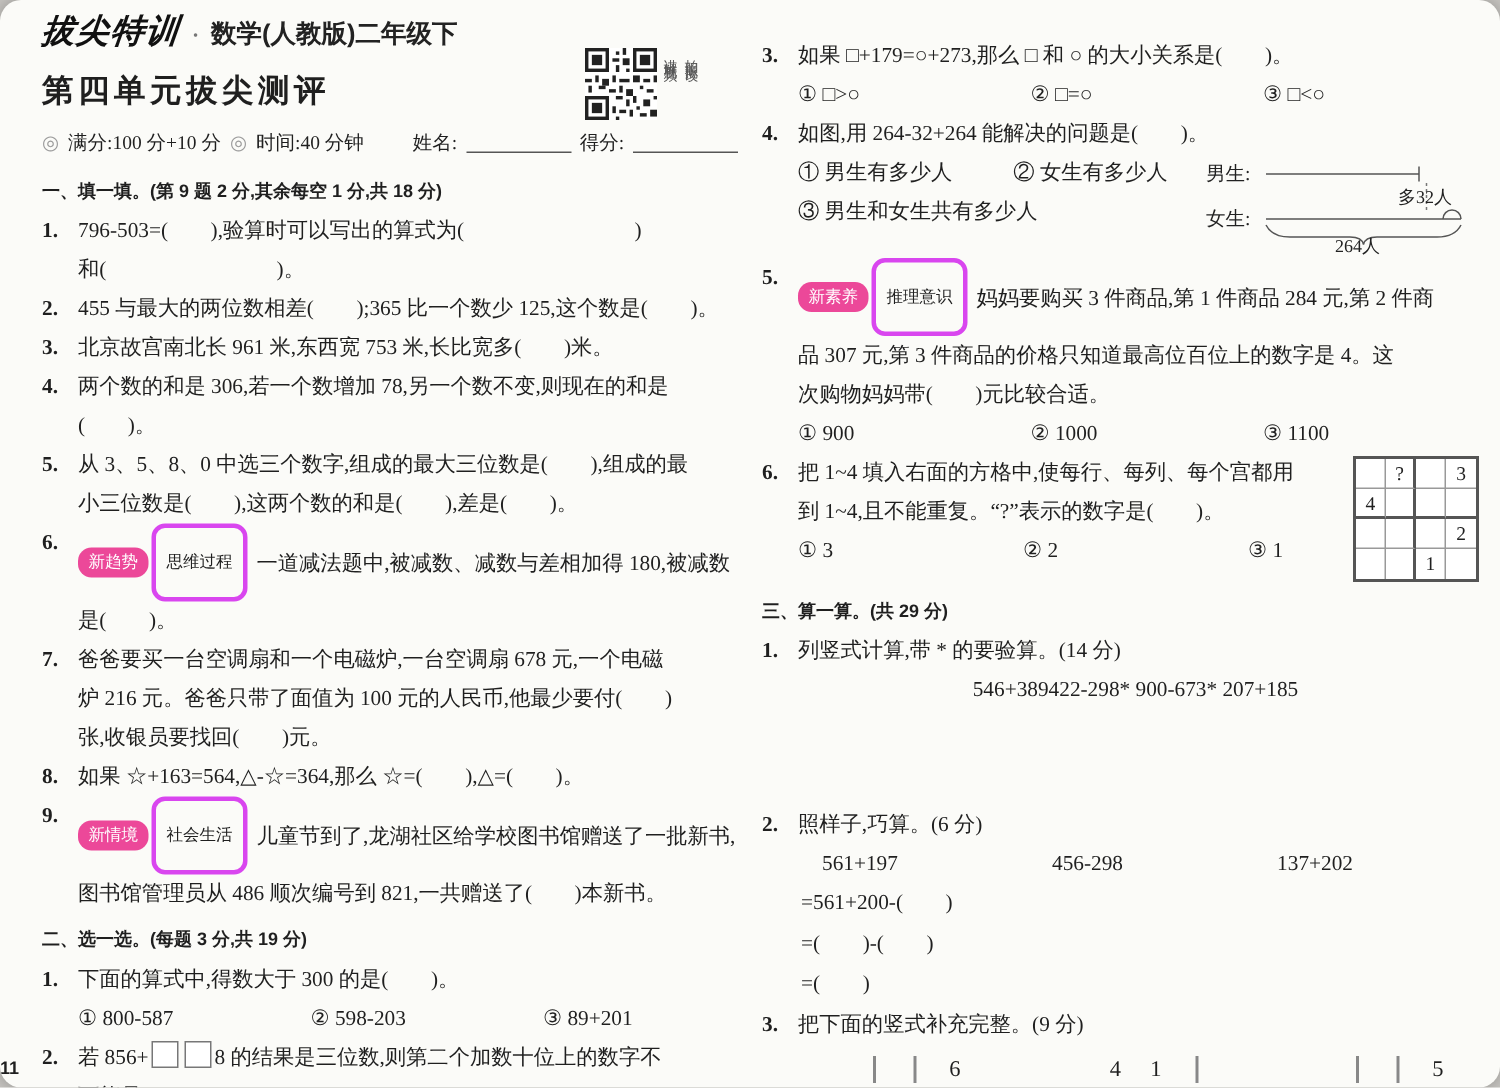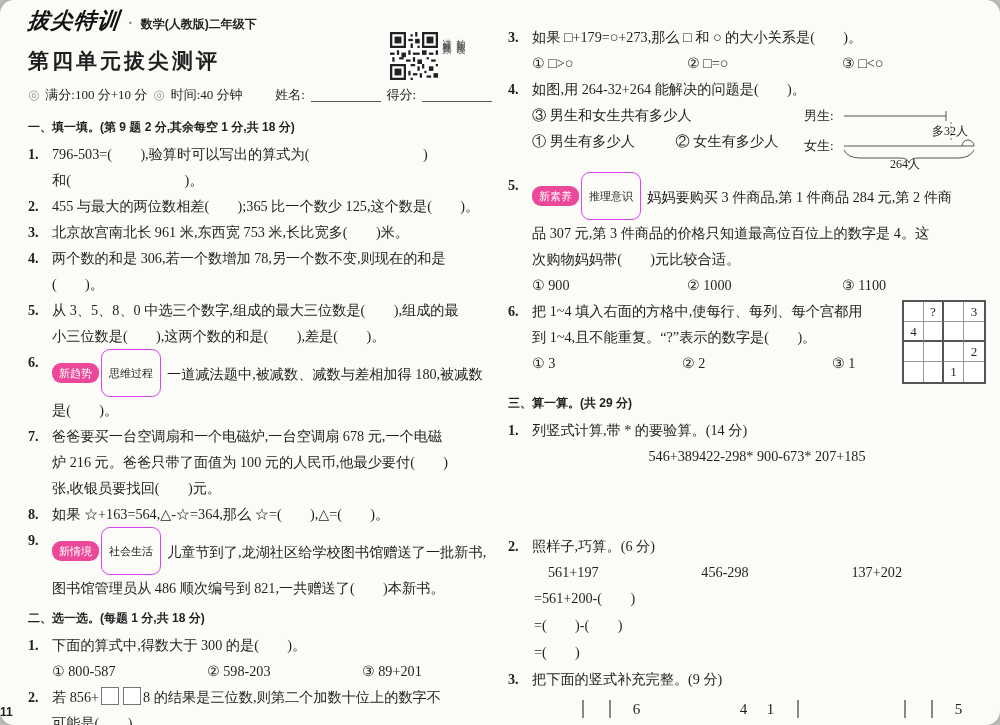--- a/index.html
+++ b/index.html
@@ -10,21 +10,21 @@
   .col{position:absolute;font-size:14.2px;line-height:26px}
   .col.left{left:28px;top:8px;width:464px}
   .col.right{left:508px;top:24px;width:478px}
 
   
   .hdr{position:relative;margin-bottom:6px}
   .brandrow{display:flex;align-items:baseline;gap:8px;height:32px}
   .brand{font-family:"Liberation Sans","DejaVu Sans",sans-serif;font-weight:bold;
          font-style:italic;font-size:22px;letter-spacing:1px;color:#111;transform:skewX(-6deg)}
   .dot{color:#777;font-weight:bold}
-  .subject{font-family:"Liberation Sans","DejaVu Sans",sans-serif;font-weight:bold;font-size:12px;color:#222}
+  .subject{font-family:"Liberation Sans","DejaVu Sans",sans-serif;font-weight:bold;font-size:17px;color:#222}
   .title{font-family:"Liberation Sans","DejaVu Sans",sans-serif;font-weight:bold;font-size:21px;
          letter-spacing:3px;text-align:left;margin:8px 40px 6px 0}
   .qr{position:absolute;top:24px;right:26px;display:flex;gap:3px;align-items:flex-start}
   .vtxt{writing-mode:vertical-rl;text-orientation:upright;font-size:9px;line-height:11px;
         color:#555;font-family:"Liberation Sans","DejaVu Sans",sans-serif;letter-spacing:2px;height:48px}
   .meta{display:flex;align-items:center;gap:6px;font-size:13px;margin-top:8px;white-space:nowrap}
   .micon{color:#9a9a9a;font-size:13px}
   .blank{display:inline-block;width:88px;border-bottom:1px solid #555;height:13px}
   .mgap{width:26px}
 
@@ -35,21 +35,21 @@
   .qn{width:24px;flex:none;font-weight:bold}
   .qb{flex:1;min-width:0}
   .qt{white-space:pre-wrap}
   .opts{display:flex}
   .opt{width:155px;flex:none}
   .opt:last-child{width:auto}
 
   .badge-dark{display:inline-block;background:#ec4899;color:#fff;border-radius:9px;
       font-family:"Liberation Sans","DejaVu Sans",sans-serif;font-size:11px;line-height:16px;
       padding:2px 7px;margin-right:2px;vertical-align:2px}
-  .badge-light{display:inline-block;border:1px solid #d946ef;border-radius:9px;
+  .badge-light{display:inline-block;border:3px solid #d946ef;border-radius:9px;
       font-family:"Liberation Sans","DejaVu Sans",sans-serif;font-size:11px;line-height:14px;
       padding:16px 7px;margin-right:6px;vertical-align:2px}
   .inline-box{display:inline-block;width:16px;height:16px;border:1px solid #777;
       margin:0 2px;vertical-align:-3px;background:#fff}
 
   
   .fig{float:right;margin:2px 0 2px 8px}
   .sgrid{display:grid;grid-template-columns:repeat(4,20px);grid-auto-rows:20px;
          border:2px solid #555;background:#fff}
   .sgrid .c{border-right:1px solid #999;border-bottom:1px solid #999;text-align:center;
@@ -194,21 +194,21 @@
       <div class="qb"><span class="qt">如果 ☆+163=564,△-☆=364,那么 ☆=(　　),△=(　　)。</span></div>
     </div>
     <div class="q">
       <span class="qn">9.</span>
       <div class="qb">
         <span class="badge-dark">新情境</span><span class="badge-light">社会生活</span><span class="qt">儿童节到了,龙湖社区给学校图书馆赠送了一批新书,
 图书馆管理员从 486 顺次编号到 821,一共赠送了(　　)本新书。</span>
       </div>
     </div>
 
-    <div class="sec">二、选一选。(每题 1 分,共 18 分)</div>
+    <div class="sec">二、选一选。(每题 3 分,共 19 分)</div>
 
     <div class="q">
       <span class="qn">1.</span>
       <div class="qb">
         <span class="qt">下面的算式中,得数大于 300 的是(　　)。</span>
         <div class="opts">
           <span class="opt">① 800-587</span>
           <span class="opt">② 598-203</span>
           <span class="opt">③ 89+201</span>
         </div>
@@ -253,25 +253,25 @@
             <line x1="142" y1="7" x2="142" y2="17" stroke="#555" stroke-width="1"></line>
             <line x1="147" y1="18" x2="147" y2="36" stroke="#777" stroke-width="1" stroke-dasharray="2,2"></line>
             <text x="128" y="31" font-size="12" fill="#222">多32人</text>
             <text x="0" y="46" font-size="13" fill="#222">女生:</text>
             <line x1="40" y1="42" x2="170" y2="42" stroke="#555" stroke-width="1"></line>
             <path d="M158,42 a6,6 0 0 1 12,0" fill="none" stroke="#555" stroke-width="1"></path>
             <path d="M40,46 q4,8 16,8 h40 q8,0 9,5 q1,-5 9,-5 h40 q12,0 16,-8" fill="none" stroke="#555" stroke-width="1"></path>
             <text x="86" y="64" font-size="12" fill="#222">264人</text>
           </svg>
           <div>
-            <span>③ 男生和女生共有多少人</span>
+            <span style="display:inline-block;width:140px">① 男生有多少人</span>
+            <span>② 女生有多少人</span>
           </div>
           <div>
-            <span style="display:inline-block;width:140px">① 男生有多少人</span>
-            <span>② 女生有多少人</span>
+            <span>③ 男生和女生共有多少人</span>
           </div>
         </div>
       </div>
     </div>
 
     <div class="q">
       <span class="qn">5.</span>
       <div class="qb">
         <span class="badge-dark">新素养</span><span class="badge-light">推理意识</span><span class="qt">妈妈要购买 3 件商品,第 1 件商品 284 元,第 2 件商
 品 307 元,第 3 件商品的价格只知道最高位百位上的数字是 4。这

